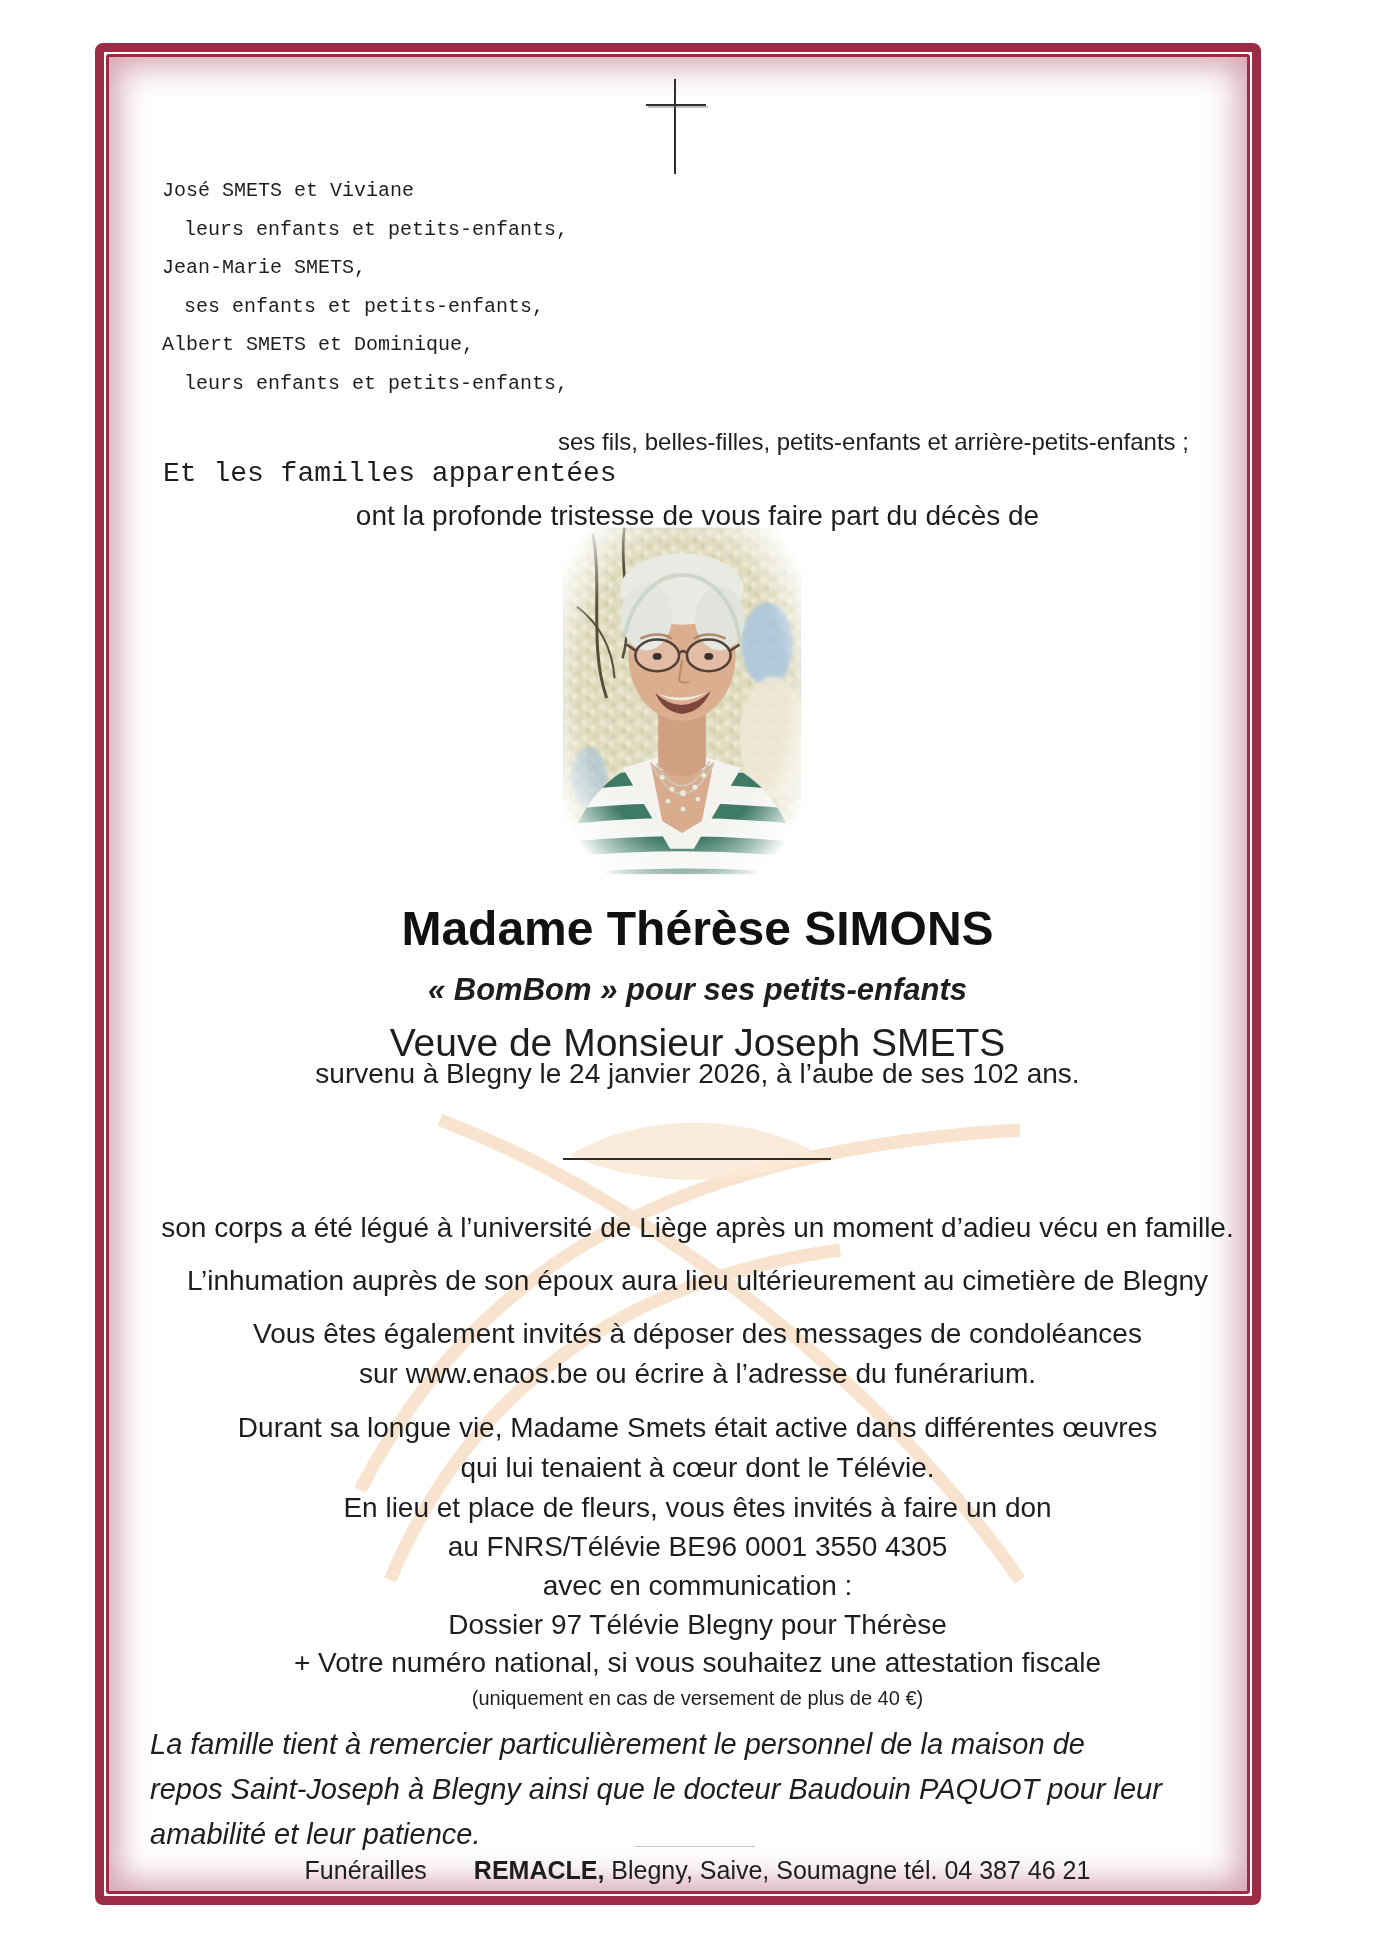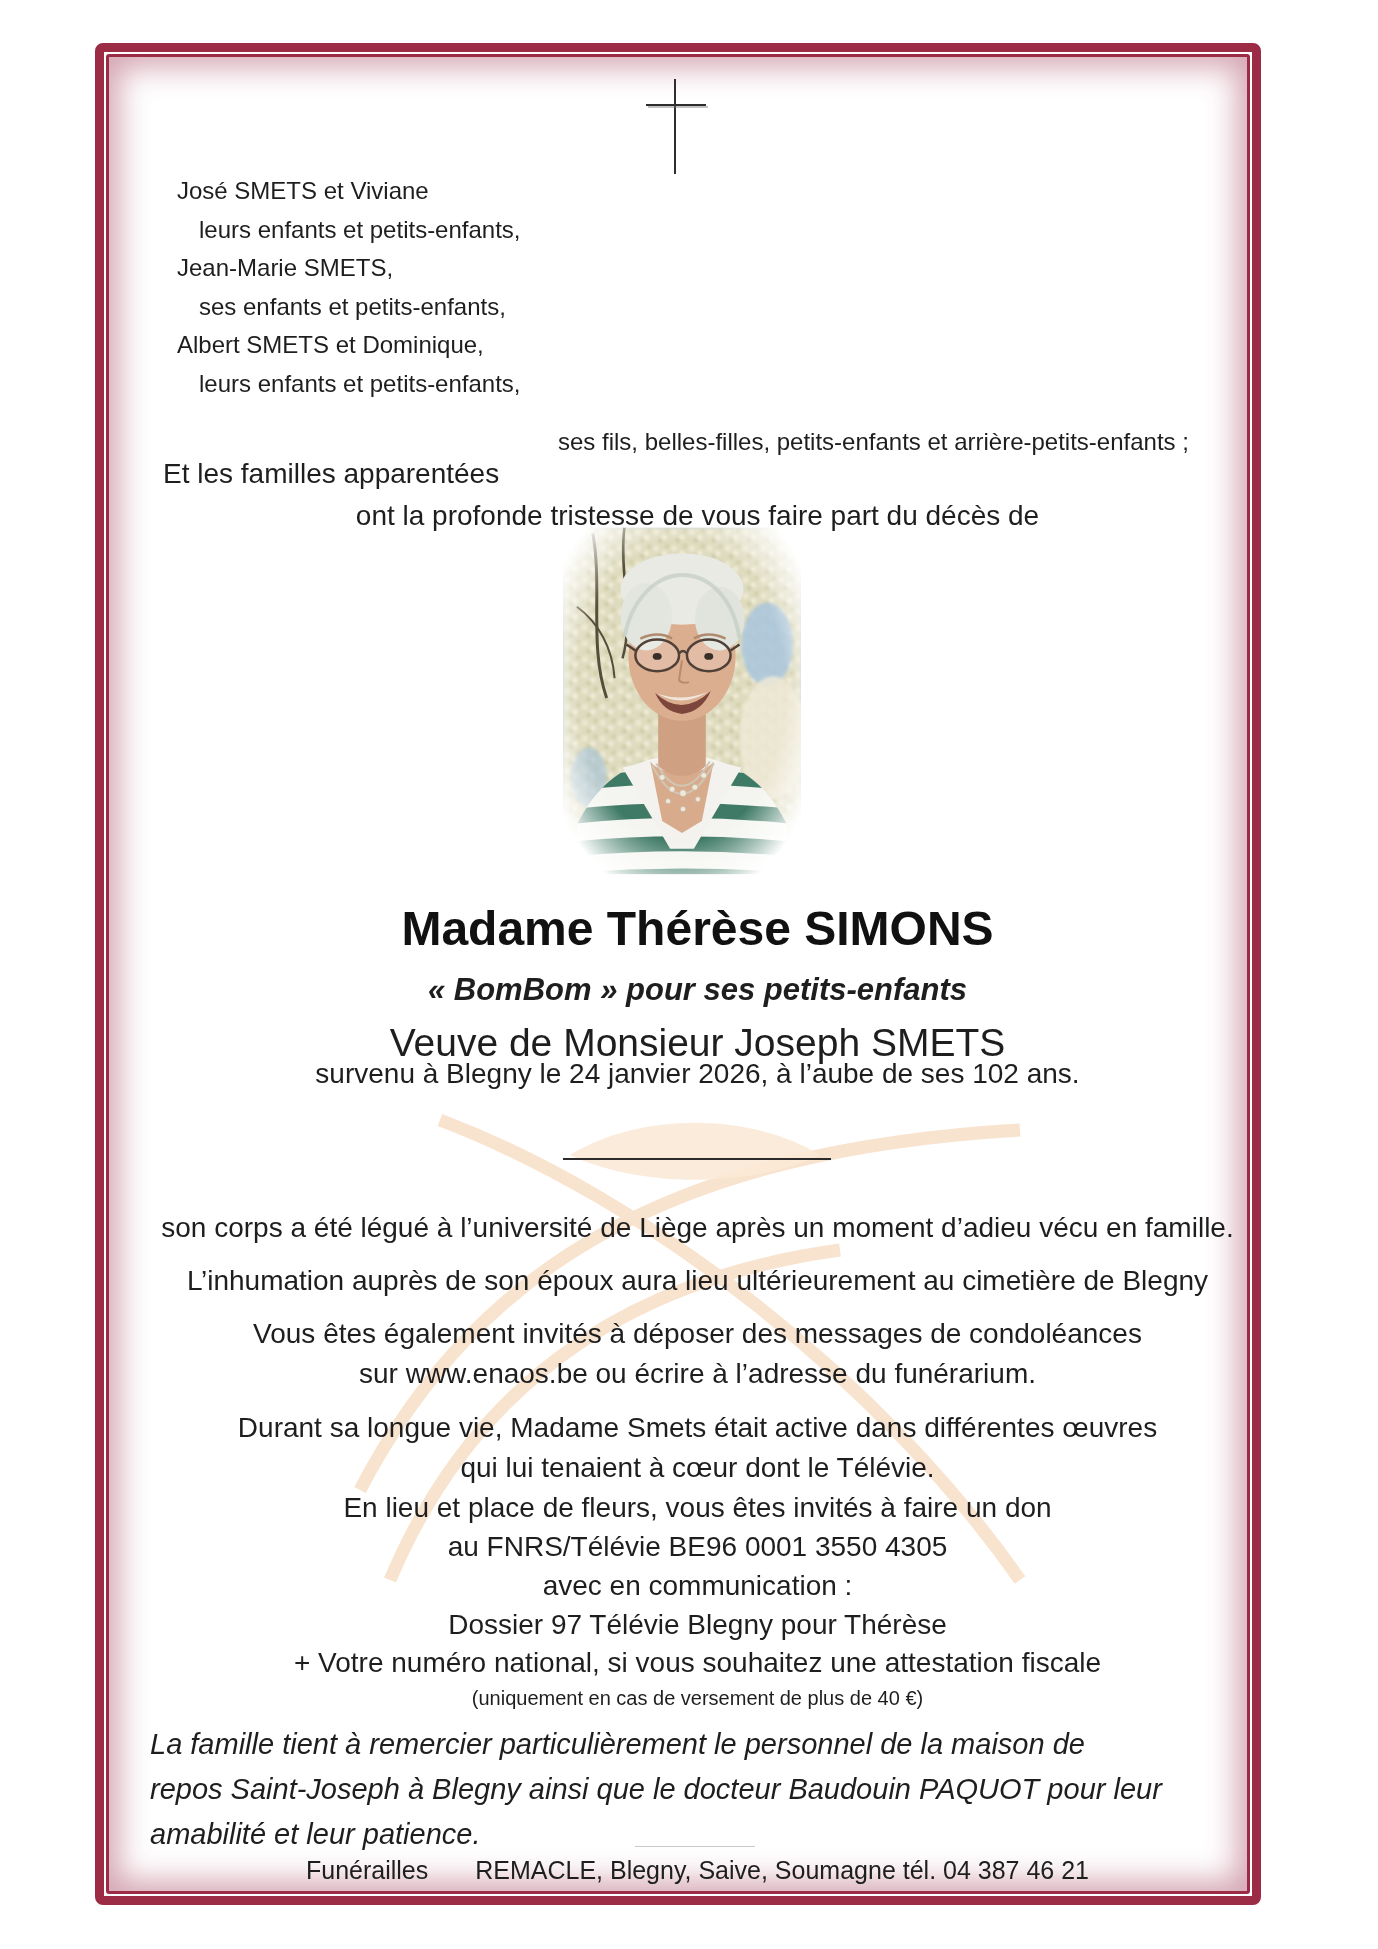--- a/index.html
+++ b/index.html
@@ -13,37 +13,37 @@
               box-shadow:inset 0 0 30px 10px rgba(160,55,84,0.45);}
   
   .watermark{position:absolute;left:320px;top:1060px;z-index:2;}
   
   .cross{position:absolute;z-index:4;}
   .cross .v{position:absolute;left:674px;top:79px;width:2px;height:95px;background:#2e2e2e;}
   .cross .h{position:absolute;left:646px;top:104px;width:60px;height:2px;background:#2e2e2e;
             box-shadow:2px 2px 0 rgba(120,120,120,0.45);}
   
   .txt{position:absolute;z-index:5;}
-  .family{left:177px;top:172px;font-size:24px;line-height:38.5px;}
+  .family{left:162px;top:172px;font-size:20px;line-height:38.5px;font-family:Liberation Mono, monospace;}
   .family .indent{padding-left:22px;}
   .relatives{left:558px;top:428px;font-size:24px;}
-  .families-line{left:163px;top:458px;font-size:28px;}
+  .families-line{left:163px;top:458px;font-size:28px;font-family:Liberation Mono, monospace;}
   .centerwrap{position:absolute;left:110px;top:0;width:1175px;height:1485px;z-index:5;}
   .cline{position:absolute;left:0;right:0;text-align:center;font-size:28px;}
   .announce{top:500px;}
   .dname{top:901px;font-size:48px;font-weight:700;color:#111;}
   .dnick{top:972px;font-size:31px;font-weight:700;font-style:italic;}
   .dwidow{top:1021px;font-size:39px;}
   .ddeath{top:1058px;}
   .divider{position:absolute;left:563px;top:1158px;width:268px;border-top:2px solid #2b2b2b;z-index:5;}
   .small{font-size:20px;}
   .thanks{left:150px;top:1722px;width:1015px;font-size:29px;font-style:italic;line-height:45px;}
   .footer-divider{position:absolute;left:635px;top:1846px;width:120px;border-top:1px solid #c9c9c9;z-index:5;}
   .footer{top:1856px;font-size:25px;}
-  .footer .fbold{font-weight:400;margin-left:40px;}
+  .footer .fbold{font-weight:700;margin-left:40px;}
   
   .photo{position:absolute;left:563px;top:527px;width:238px;height:348px;z-index:4;}
 </style>
 </head>
 <body>
 
 <div class="frame">
   <div class="frame-line"></div>
   <div class="frame-glow"></div>
 </div>

